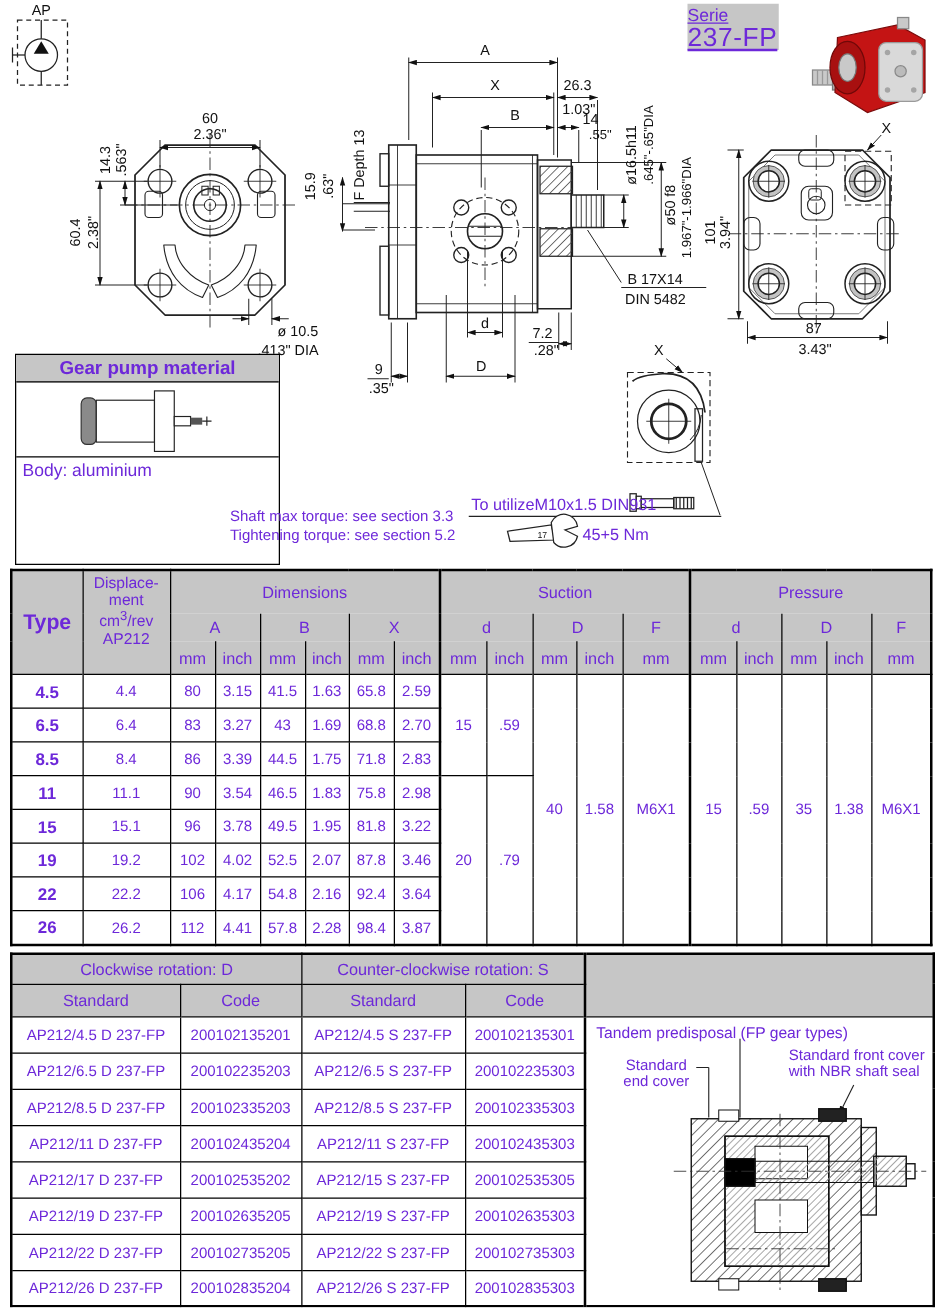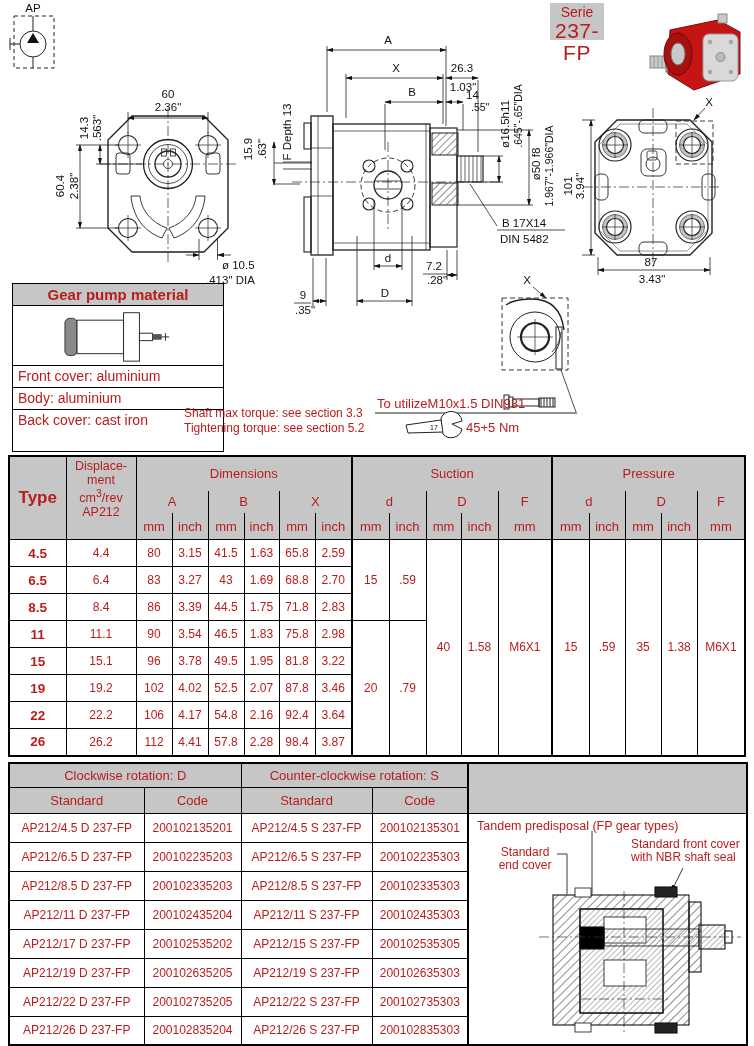--- a/index.html
+++ b/index.html
@@ -1,22 +1,22 @@
 <!DOCTYPE html>
 <html><head>
 <meta charset="utf-8">
 <style>
   html,body { margin:0; padding:0; background:#fff; }
   .page { position:relative; width:754px; height:1046px; background:#fff;
-          font-family:"Liberation Sans", sans-serif; color:#b91c1c; overflow:hidden; }
+          font-family:"Liberation Sans", sans-serif; color:#6d28d9; overflow:hidden; }
   .abs { position:absolute; }
 
   
-  .serie-badge { left:550px; top:3px; width:54px; height:37px; background:#c6c6c6;
-                 text-align:center; line-height:1.05; padding-top:2px; box-sizing:border-box; }
+  .serie-badge { left:550px; top:3px; width:73px; height:37px; background:#c6c6c6;
+                 line-height:1.05; padding-top:2px; box-sizing:border-box;text-decoration:underline; }
   .serie-badge .l1 { font-size:14px; }
   .serie-badge .l2 { font-size:21px; letter-spacing:.5px; }
 
   
   .material-box { left:12px; top:283px; width:212px; height:169px; border:1.5px solid #000;
                   box-sizing:border-box; background:#fff; }
   .material-box .mb-title { height:21px; background:#c6c6c6; border-bottom:1px solid #000;
                   font-weight:bold; font-size:15px; text-align:center; line-height:21px; }
   .material-box .mb-img { height:59px; border-bottom:1px solid #000; display:flex;
                   align-items:center; justify-content:center; }
@@ -355,23 +355,21 @@
       <svg width="130" height="54" viewBox="0 0 130 58">
         <rect x="8" y="10" width="13" height="40" rx="5" fill="#8a8a8a" stroke="#333"></rect>
         <rect x="21" y="12" width="50" height="36" fill="#fff" stroke="#222"></rect>
         <rect x="71" y="4" width="17" height="52" fill="#fff" stroke="#222"></rect>
         <rect x="88" y="26" width="14" height="8" fill="#fff" stroke="#222"></rect>
         <rect x="102" y="27" width="10" height="6" fill="#555"></rect>
         <line x1="112" y1="30" x2="120" y2="30" stroke="#222"></line>
         <line x1="116" y1="26" x2="116" y2="34" stroke="#222"></line>
       </svg>
     </div>
-    <div class="mb-row">Front cover: aluminium</div>
     <div class="mb-row">Body: aluminium</div>
-    <div class="mb-row">Back cover: cast iron</div>
   </div>
 
   <div class="abs note" style="left:184px;top:406px">Shaft max torque: see section 3.3</div>
   <div class="abs note" style="left:184px;top:421px">Tightening torque: see section 5.2</div>
   <div class="abs utilize" style="left:377px;top:396px">To utilizeM10x1.5 DIN931</div>
   <div class="abs nm" style="left:466px;top:420px">45+5 Nm</div>
 
   <table id="dimtable" class="abs">
     <colgroup>
       <col style="width:57px">

